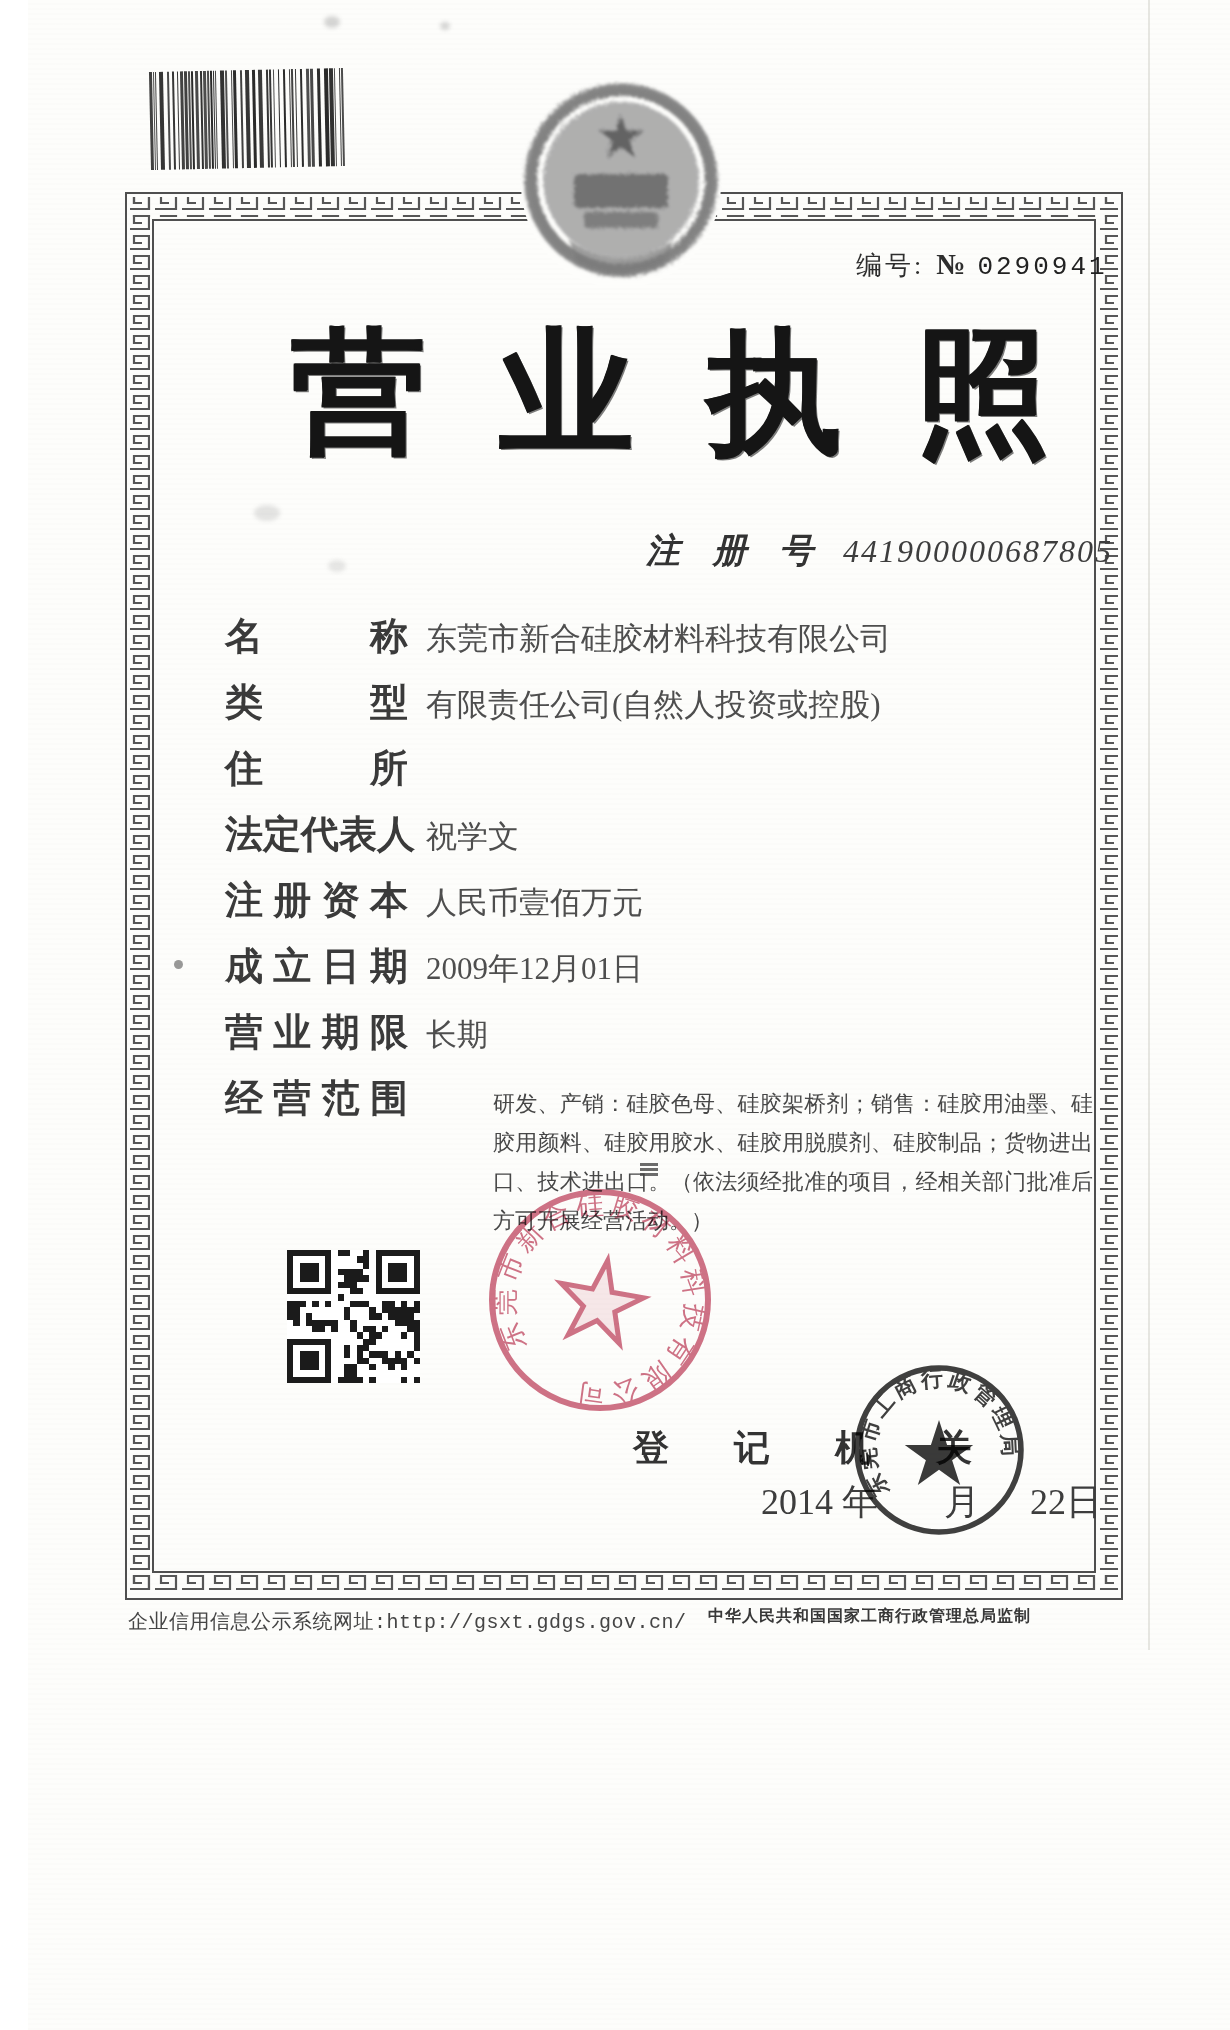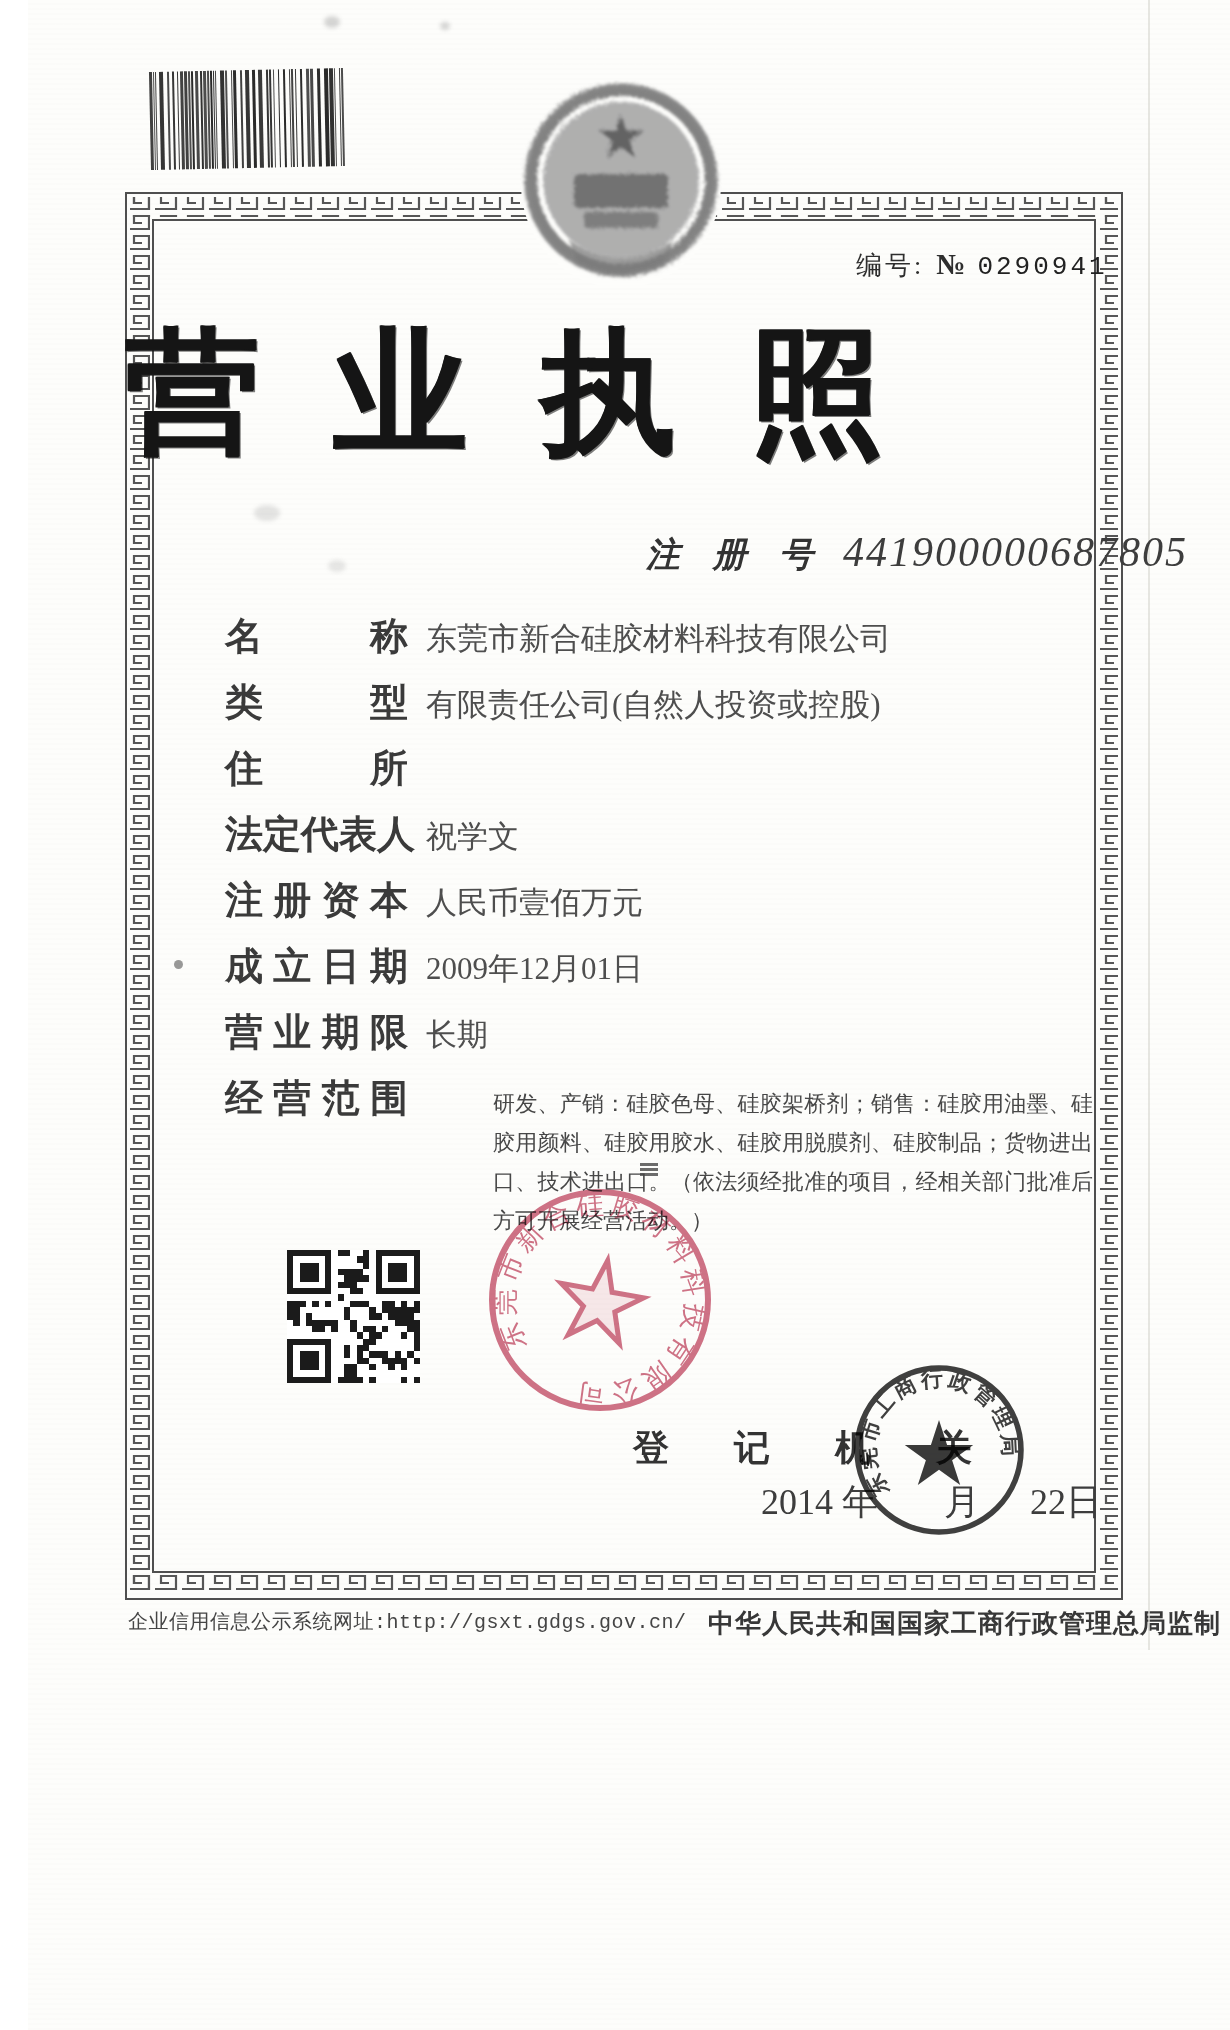--- a/index.html
+++ b/index.html
@@ -17,28 +17,28 @@
   
   #frame{left:97px;top:192px;width:998px;height:1408px;z-index:1;}
 
   
   #serial{left:828px;top:248px;display:flex;align-items:baseline;gap:12px;color:#2e2e2e;z-index:3;}
   #serial .s-label{font-size:26px;letter-spacing:3px;}
   #serial .s-no{font-size:29px;font-weight:700;}
   #serial .s-digits{font-family:"Liberation Mono",monospace;font-size:26px;letter-spacing:3px;color:#222;}
 
   
-  #title{left:97px;top:318px;width:998px;text-align:left;font-size:134px;line-height:150px;
-         font-weight:900;letter-spacing:74px;box-sizing:border-box;color:#151515;
+  #title{left:97px;top:318px;width:998px;text-align:right;font-size:134px;line-height:150px;
+         font-weight:900;letter-spacing:74px;padding-left:74px;box-sizing:border-box;color:#151515;
          text-shadow:1px 0 0 #1a1a1a,0 1px 0 #1a1a1a,2px 2px 0 rgba(20,20,20,.55);z-index:2;}
 
   
   #regno{left:618px;top:528px;display:flex;align-items:baseline;gap:18px;z-index:2;font-style:italic;}
   #regno .r-label{font-size:34px;font-weight:600;letter-spacing:12px;color:#333;}
-  #regno .r-value{font-size:42px;letter-spacing:2px;color:#3d3d3d;}
+  #regno .r-value{font-size:32px;letter-spacing:2px;color:#3d3d3d;}
 
   
   #fields{left:197px;top:614px;width:880px;z-index:2;}
   .field-row{display:flex;align-items:baseline;height:66px;}
   .field-row.scope-row{height:auto;}
   .field-label{width:183px;display:flex;justify-content:space-between;
                font-size:38px;font-weight:700;color:#3a3a3a;line-height:44px;flex:none;}
   .field-value{margin-left:18px;font-size:31px;color:#4e4e4e;line-height:40px;white-space:nowrap;}
   .scope-row .field-value{margin-left:85px;width:600px;font-size:22px;line-height:39px;
                           white-space:normal;text-align:justify;color:#474747;}
@@ -52,21 +52,21 @@
 
   
   #registrar{left:605px;top:1424px;font-size:36px;font-weight:600;letter-spacing:28px;color:#333;z-index:2;}
   .date-part{top:1478px;font-size:36px;color:#3d3d3d;z-index:2;}
   #date-year{left:733px;}
   #date-month{left:916px;}
   #date-day{left:1002px;}
 
   
   #footer-left{left:100px;top:1608px;font-family:"Liberation Mono",monospace;font-size:20px;color:#454545;letter-spacing:.5px;}
-  #footer-right{left:680px;top:1606px;font-size:26px;font-weight:600;color:#383838;letter-spacing:1px;}
+  #footer-right{left:680px;top:1606px;font-size:16px;font-weight:600;color:#383838;letter-spacing:1px;}
 
   
   .smudge{background:#8a8a8a;border-radius:50%;filter:blur(2px);opacity:.35;}
   #smudge-1{left:296px;top:16px;width:16px;height:12px;}
   #smudge-2{left:412px;top:22px;width:10px;height:8px;}
   #smudge-3{left:226px;top:505px;width:26px;height:16px;opacity:.22;}
   #smudge-4{left:300px;top:560px;width:18px;height:12px;opacity:.2;}
   #dot-mark{left:146px;top:960px;width:9px;height:9px;background:#555;border-radius:50%;opacity:.6;}
   #scope-end-mark{left:612px;top:1163px;width:18px;height:13px;
      background:repeating-linear-gradient(0deg,#3c3c3c 0 3px,transparent 3px 5px);opacity:.75;}

